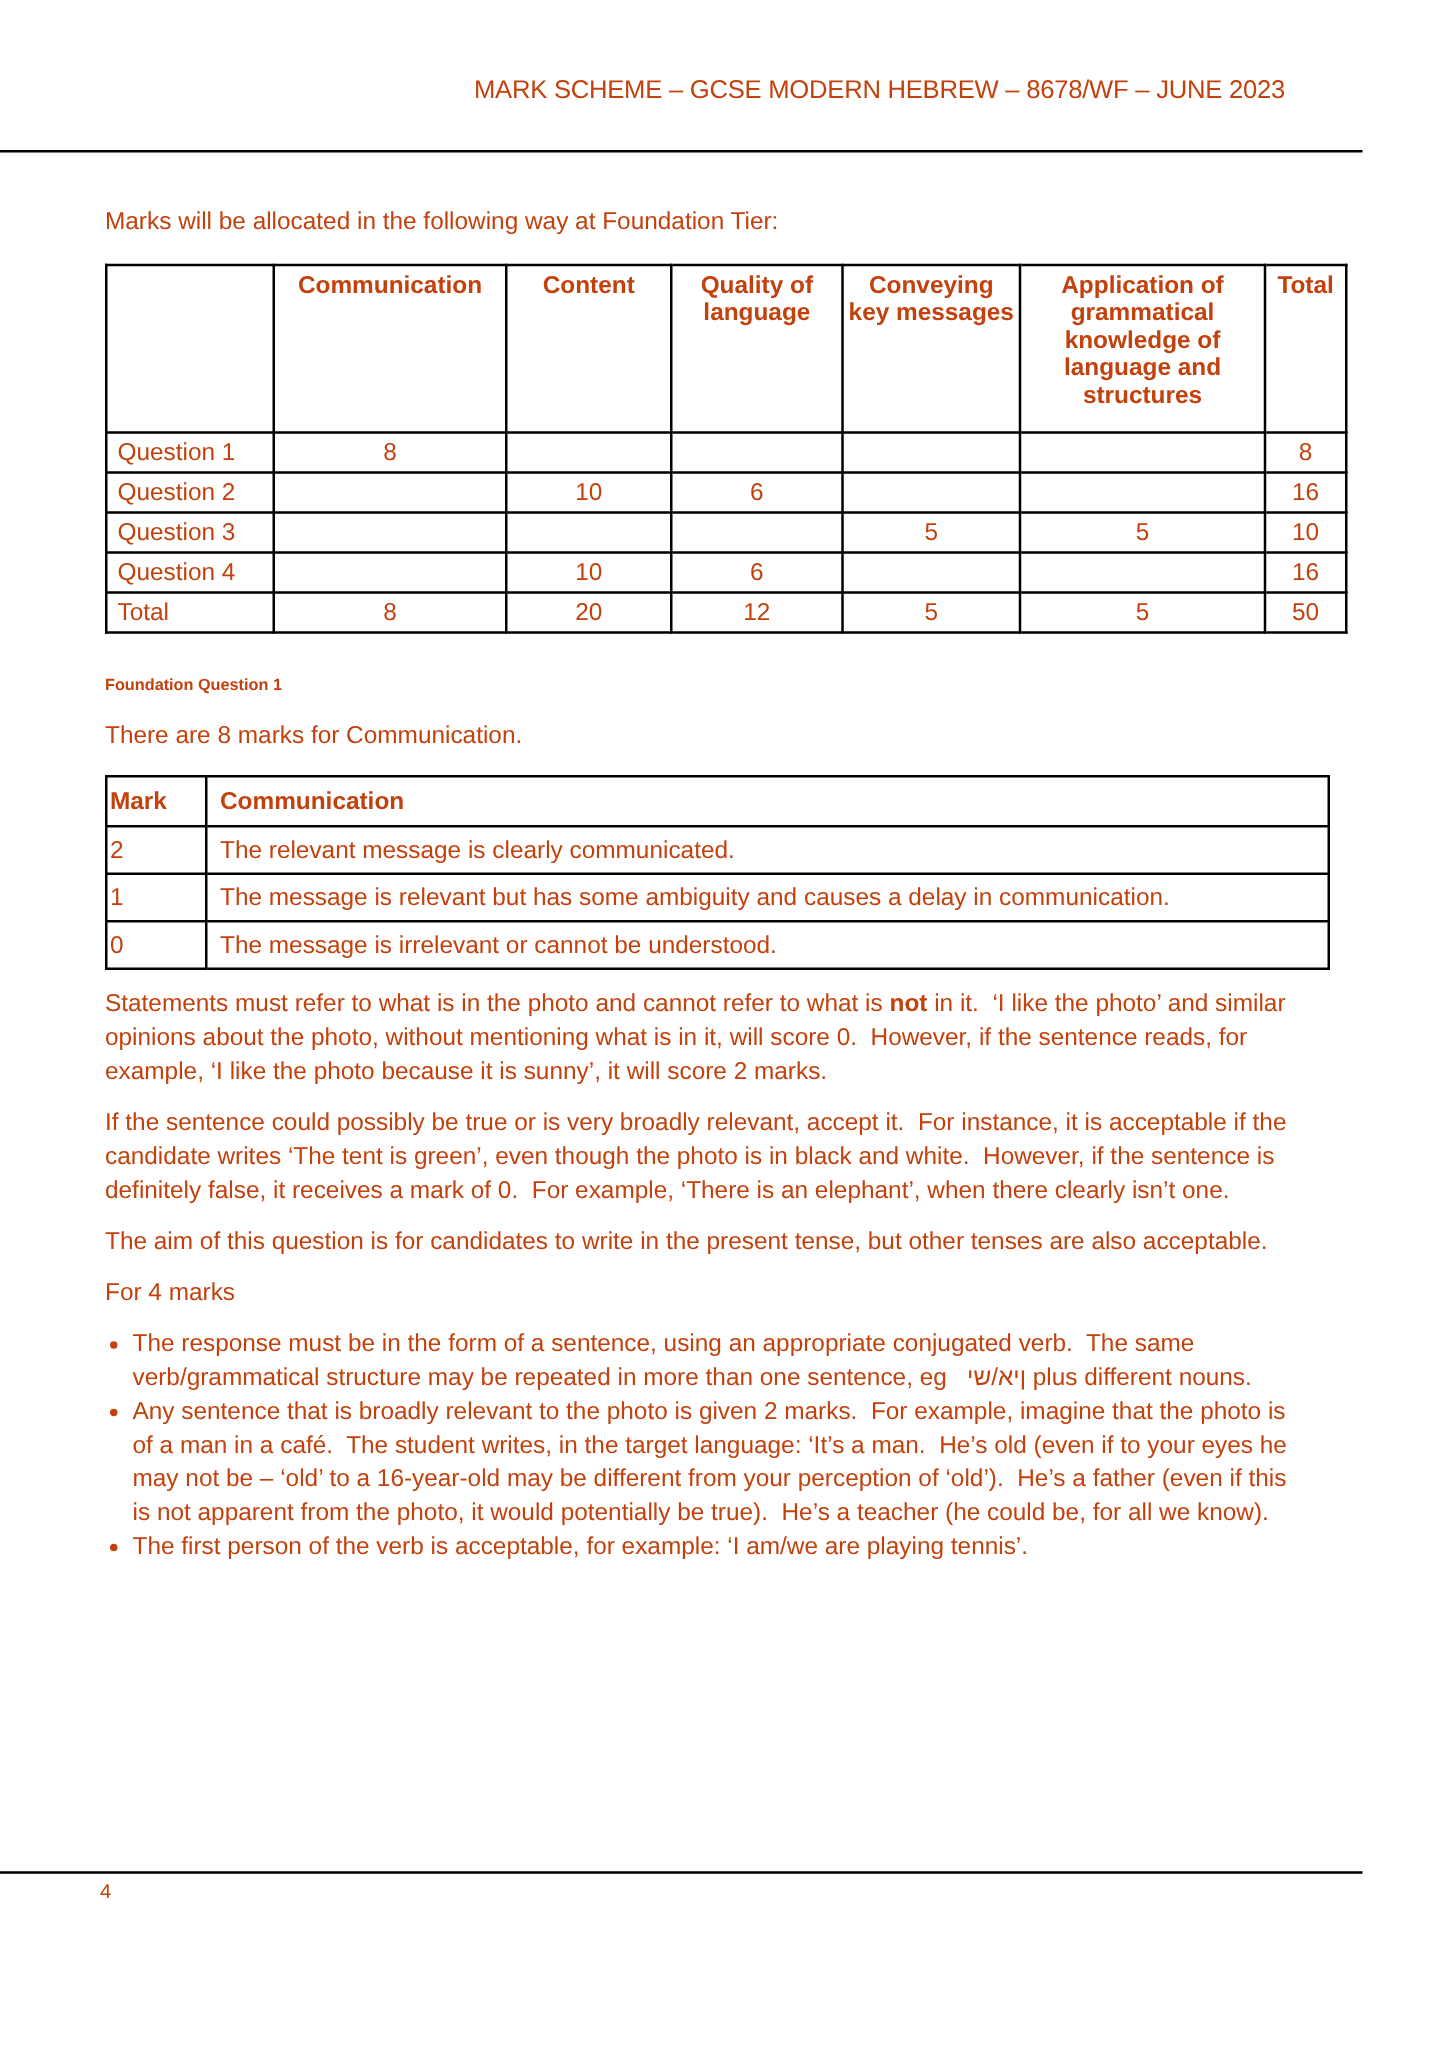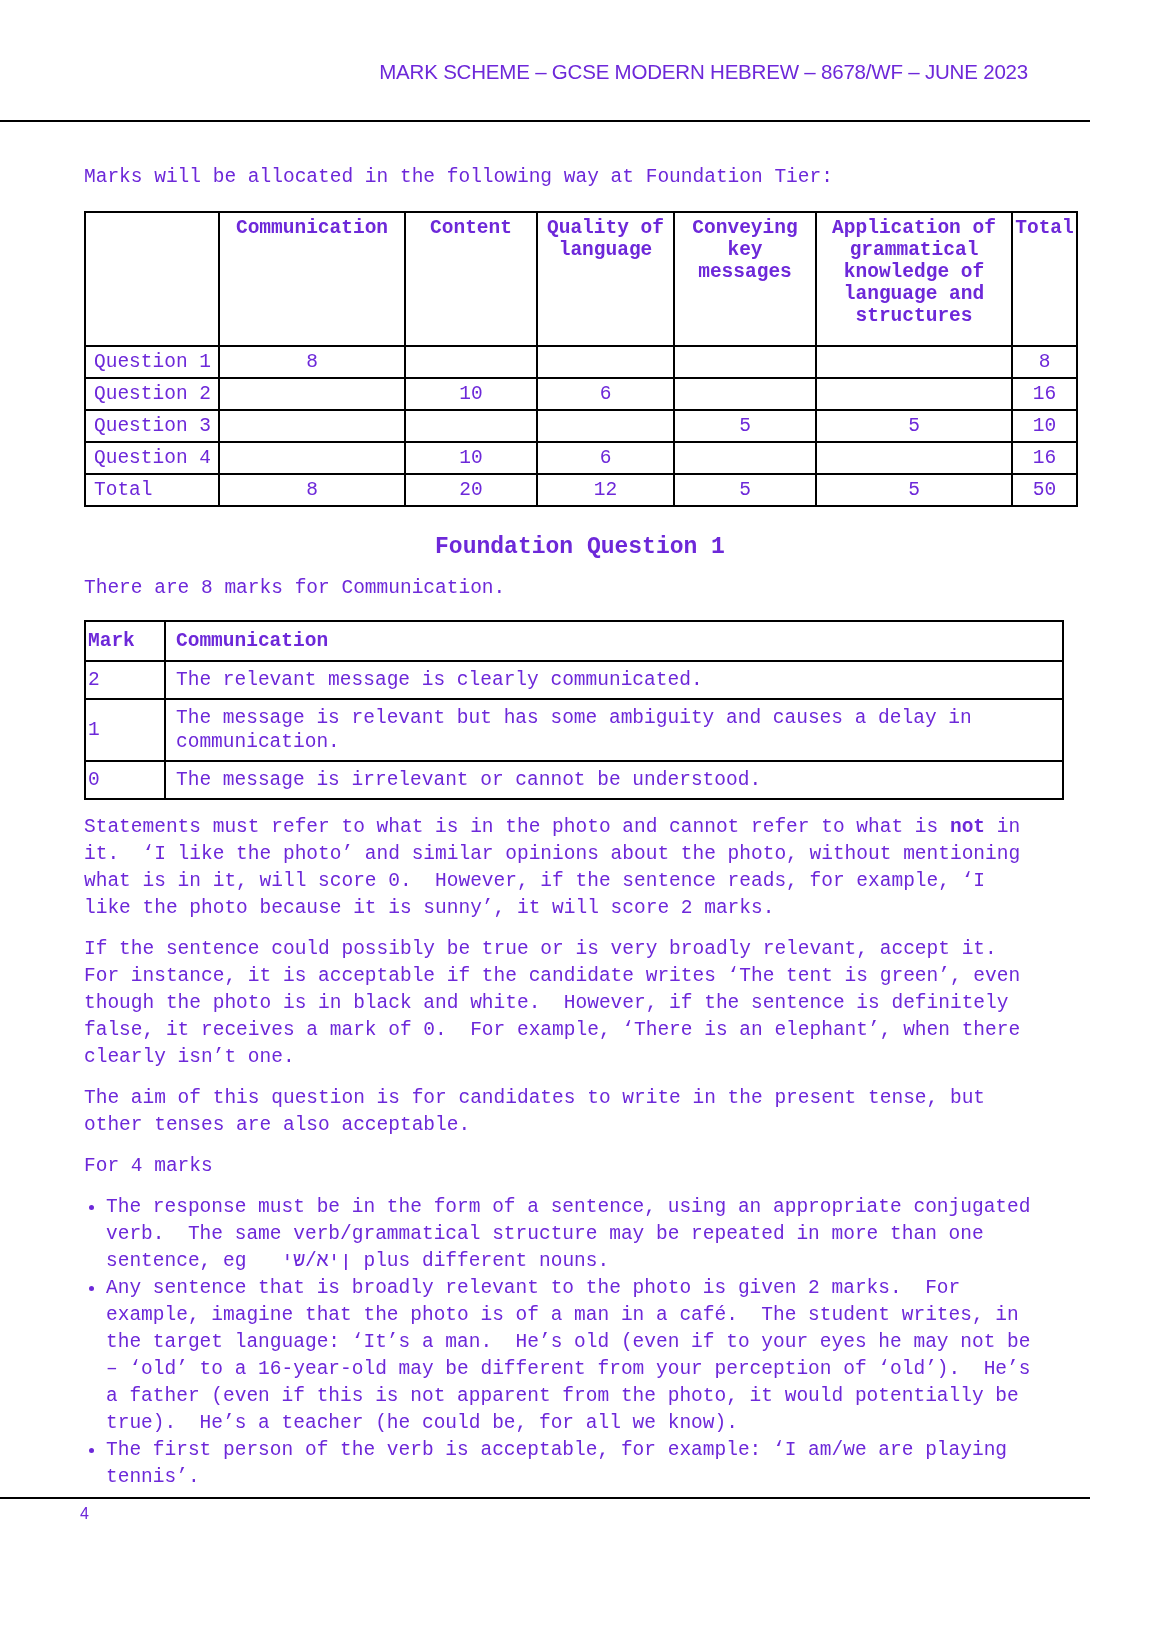--- a/index.html
+++ b/index.html
@@ -1,49 +1,48 @@
 <!DOCTYPE html>
 <html><head>
 <meta charset="utf-8">
 <style>
   html, body { margin: 0; padding: 0; background: #ffffff; }
   .page {
     position: relative;
     width: 1158px;
     height: 1638px;
     background: #ffffff;
-    color: #6d28d9;
+    color: #c2410c;
     font-family: "Liberation Sans", sans-serif;
     font-size: 19.5px;
     overflow: hidden;
   }
   .header {
     padding-top: 60px;
     padding-right: 130px;
     text-align: right;
     font-size: 20.5px;
     letter-spacing: -0.2px;
     white-space: nowrap;
   }
   .rule-top {
     margin-top: 36px;
     width: 1090px;
     border-top: 2px solid #000;
     height: 0;
   }
-  .content { margin-left: 84px; width: 992px; font-family: Liberation Mono, monospace; }
+  .content { margin-left: 84px; width: 992px; }
   p { margin: 14px 0; line-height: 27px; white-space: pre-wrap; }
   .intro { margin-top: 42px; width: 950px; }
   .body-text { width: 952px; }
   h2.section-heading {
-    font-size: 23px;
+    font-size: 13px;
     font-weight: bold;
     margin: 27px 0 14px 0;
     line-height: 27px;
-    text-align: center;
   }
   table { border-collapse: collapse; table-layout: fixed; }
   table.alloc { margin-top: 20px; width: 992px; }
   table.alloc th, table.alloc td {
     border: 2px solid #000;
     font-size: 19.5px;
     overflow: hidden;
   }
   table.alloc th {
     font-weight: bold;

